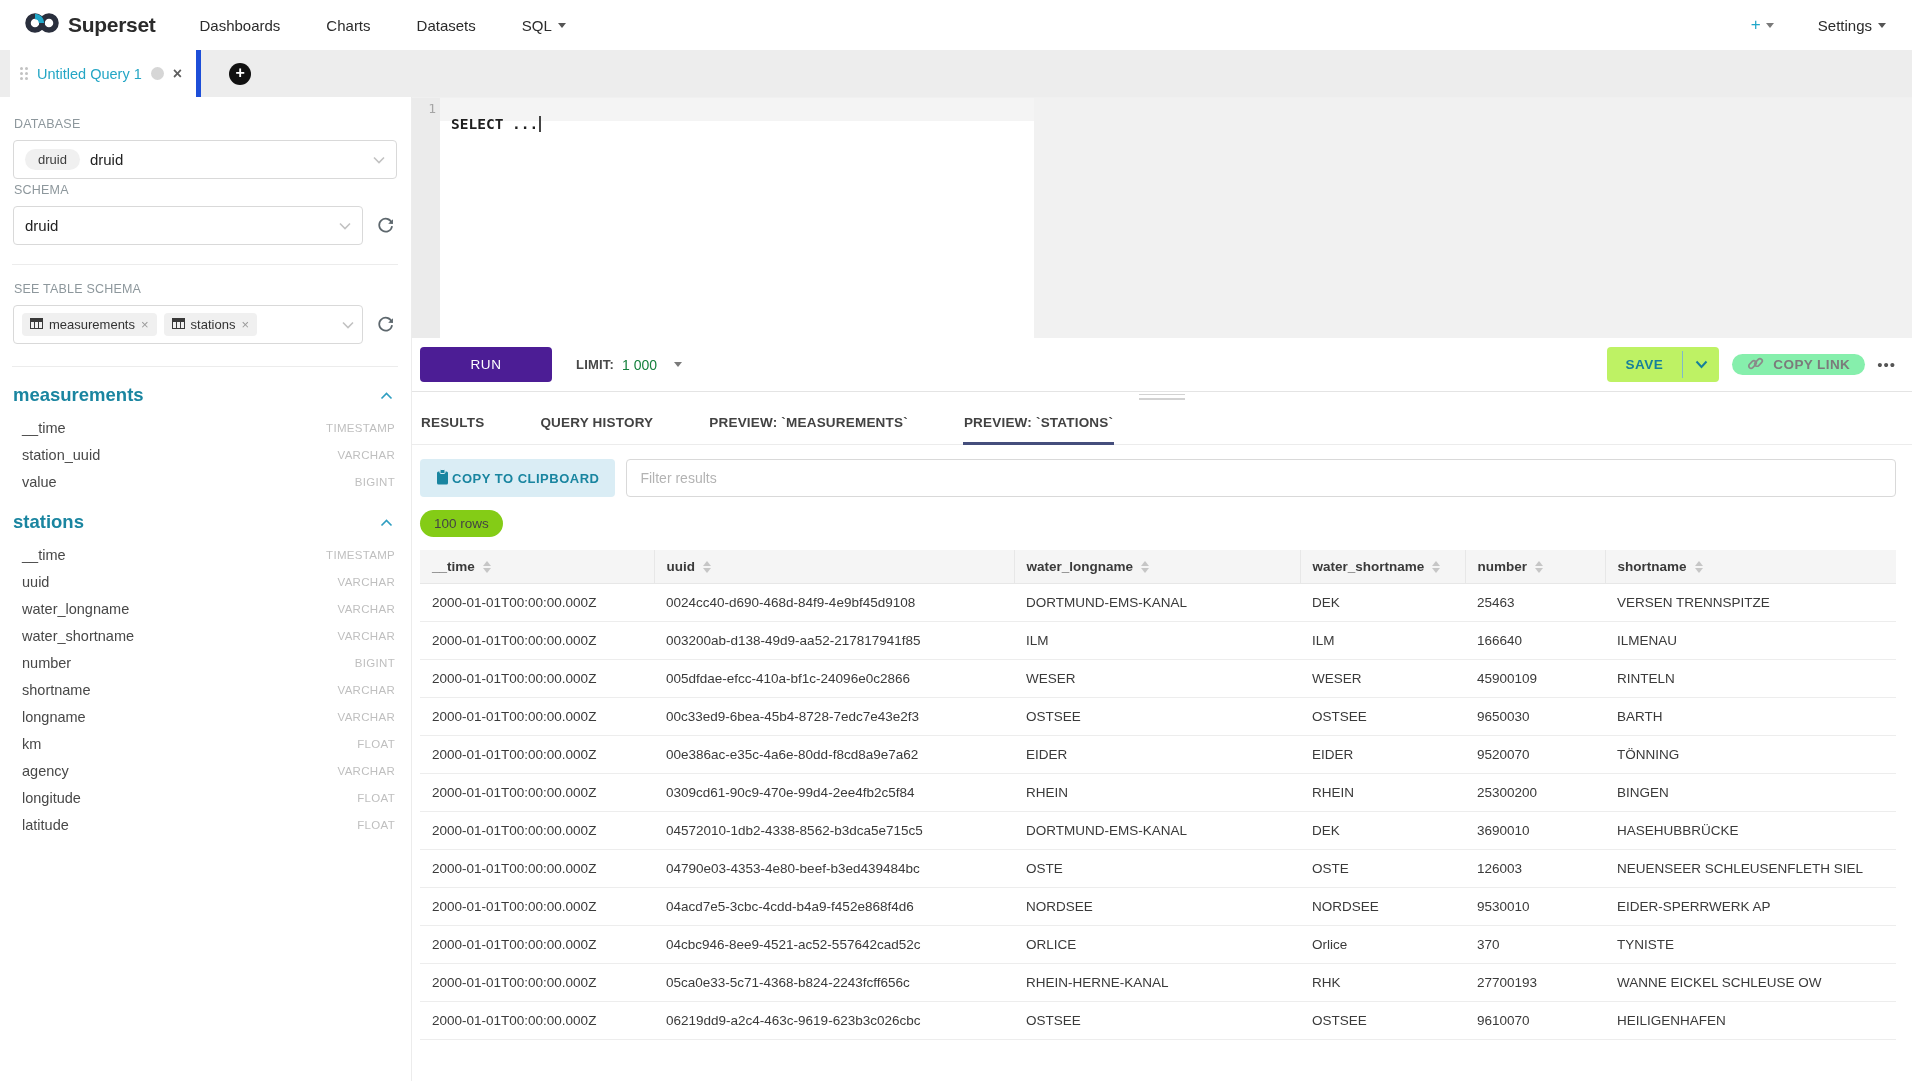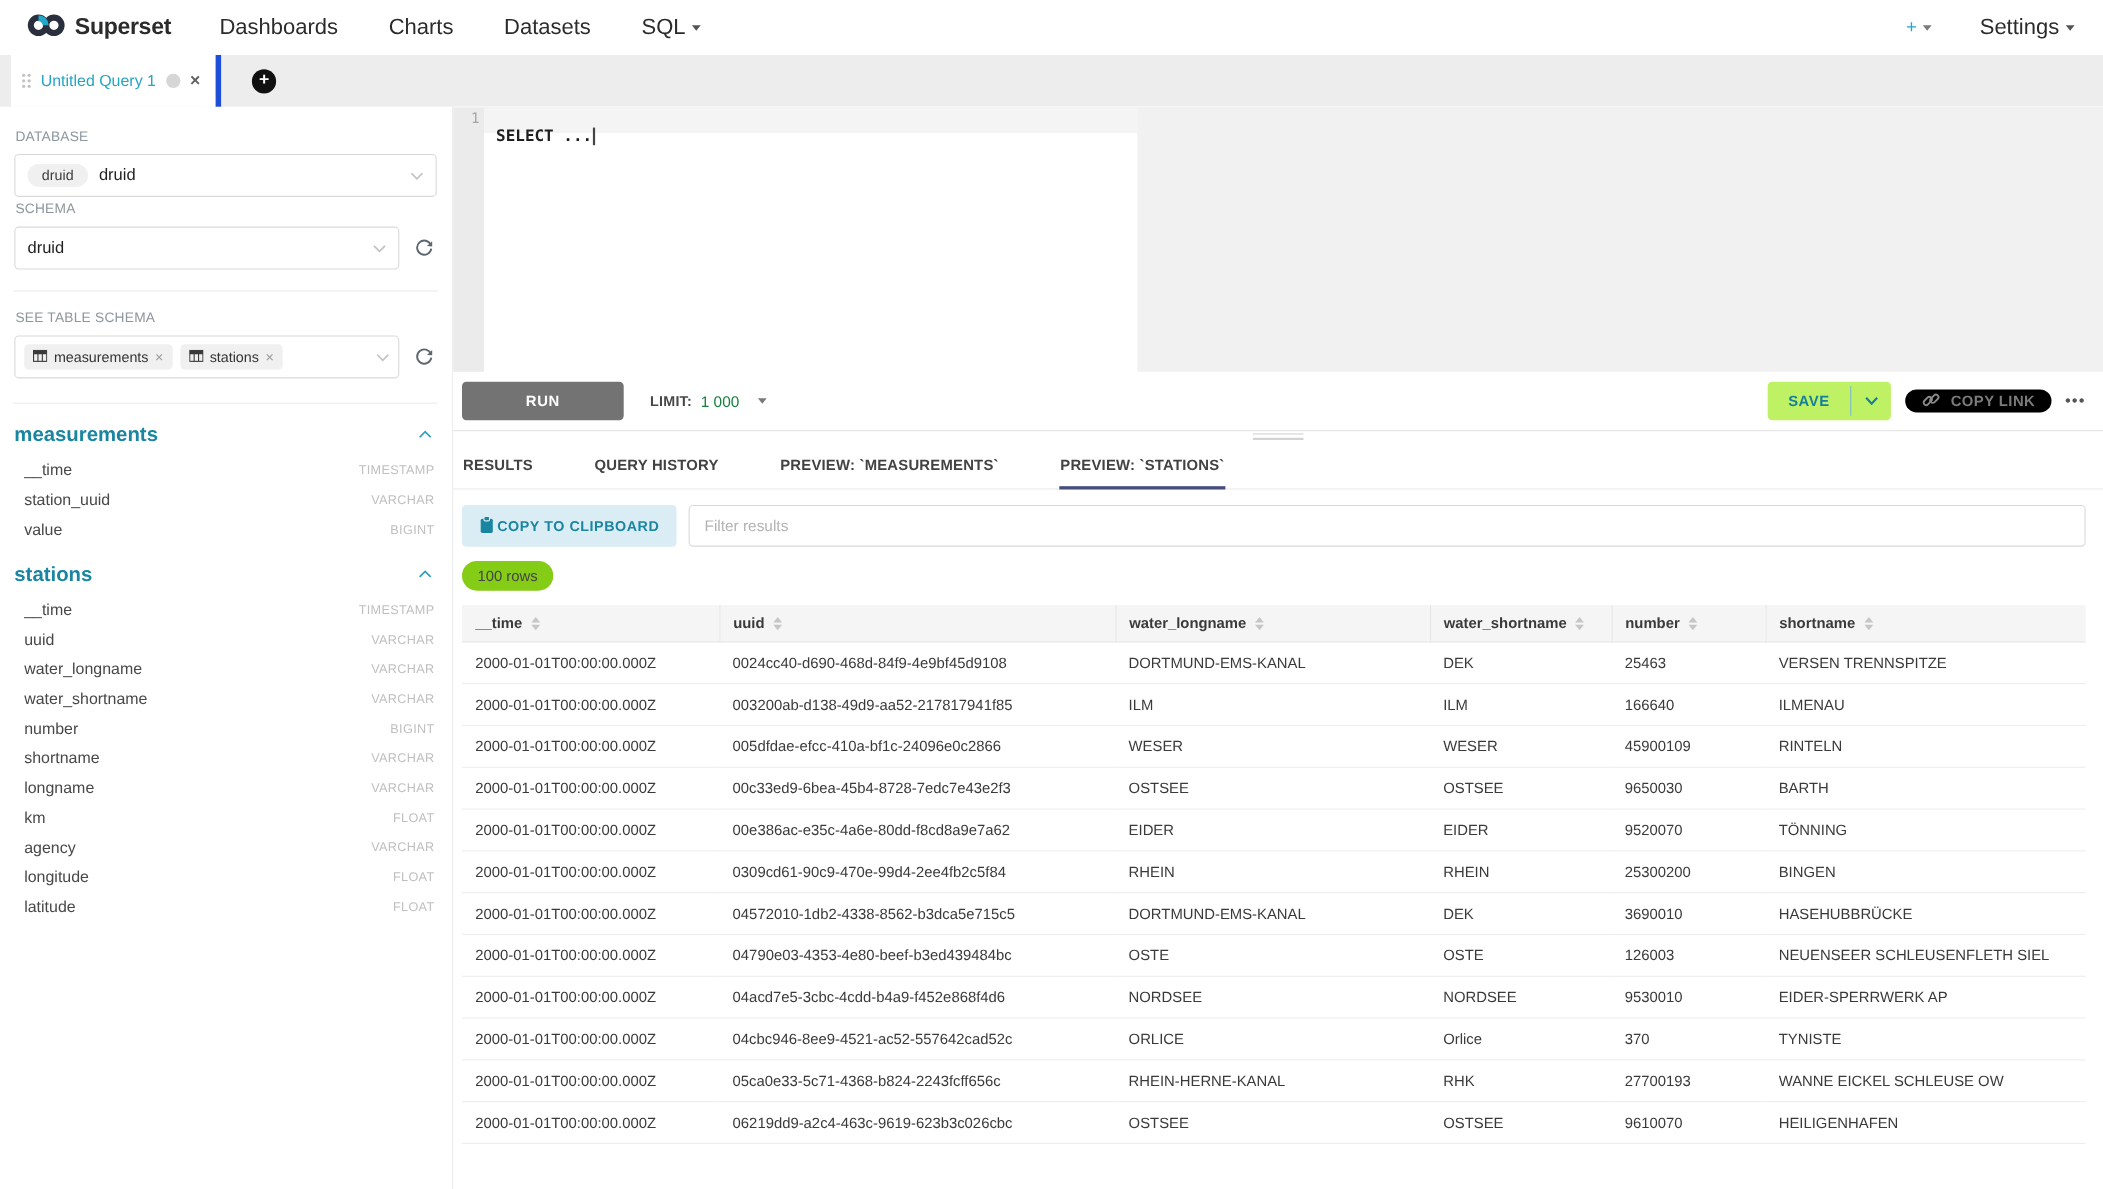--- a/index.html
+++ b/index.html
@@ -4,21 +4,21 @@
 <style>
   * { box-sizing: border-box; margin: 0; padding: 0; }
   html,body { width:1912px; height:1081px; overflow:hidden; background:#fff;
     font-family:"Liberation Sans","DejaVu Sans",sans-serif; color:#252525; }
 
   
   .topnav { height:50px; display:flex; align-items:center; padding:0 26px 0 24px; background:#fff; }
   .brand { display:flex; align-items:center; gap:8px; }
   .brand-name { font-size:21px; font-weight:bold; color:#2b2b2b; letter-spacing:-0.3px; }
   .nav-items { display:flex; align-items:center; margin-left:44px; gap:46px; }
-  .nav-item { font-size:20px; color:#2b2b2b; cursor:pointer; display:flex; align-items:center; gap:6px; }
+  .nav-item { font-size:15px; color:#2b2b2b; cursor:pointer; display:flex; align-items:center; gap:6px; }
   .nav-right { margin-left:auto; display:flex; align-items:center; gap:44px; }
   .nav-plus { color:#20a7c9; font-size:17px; display:flex; align-items:center; gap:5px; }
   .caret { width:0; height:0; border-left:4px solid transparent; border-right:4px solid transparent;
     border-top:5px solid #555; display:inline-block; }
   .caret.lite { border-top-color:#7a7a7a; }
 
   
   .tabbar { height:47px; background:#ededed; display:flex; align-items:stretch; }
   .qtab { background:#fff; display:flex; align-items:center; gap:9px; padding:0 14px 0 10px;
     margin-left:10px; border-right:5px solid #1d4ed8; }
@@ -65,33 +65,33 @@
   .gutter { position:absolute; top:0; bottom:0; left:0; width:28px; background:#ebebeb; }
   .gutter .ln { display:block; text-align:right; padding:3px 4px 0 0; font-family:"DejaVu Sans Mono",monospace;
     font-size:13px; color:#a5a5a5; }
   .active-line { position:absolute; left:28px; top:0; width:594px; height:23px; background:#f4f4f4; }
   .code-line { position:absolute; left:39px; top:18px; font-family:"DejaVu Sans Mono",monospace;
     font-size:14.5px; font-weight:bold; color:#1f1f1f; white-space:pre; }
   .cursor-bar { display:inline-block; width:2px; height:16px; background:#444; vertical-align:text-bottom; margin-left:1px; }
 
   .toolbar { height:54px; display:flex; align-items:center; padding:0 16px 0 8px; background:#fff;
     border-bottom:1px solid #e4e4e4; }
-  .run-btn { width:147px; height:35px; background:#737373; border:none; border-radius:4px; color:#fff;
-    font-weight:bold; font-size:13.5px; letter-spacing:0.6px; cursor:pointer; font-family:inherit; }
+  .run-btn { width:132px; height:35px; background:#4c1d95; border:none; border-radius:4px; color:#fff;
+    font-weight:normal; font-size:13.5px; letter-spacing:0.6px; cursor:pointer; font-family:inherit; }
   .limit-group { display:flex; align-items:center; margin-left:24px; gap:8px; cursor:pointer; }
   .limit-label { font-size:13px; font-weight:bold; color:#484848; letter-spacing:0.2px; }
   .limit-value { font-size:14px; color:#15803d; }
   .toolbar-right { margin-left:auto; display:flex; align-items:center; }
   .save-split { display:flex; height:35px; border-radius:4px; overflow:hidden; background:#bef264; }
   .save-main { border:none; background:transparent; color:#16809b; font-weight:bold; font-size:13.5px;
     letter-spacing:0.5px; padding:0 19px; cursor:pointer; font-family:inherit; }
   .save-div { width:1px; background:#7fb9ca; margin:4px 0; }
   .save-caret { width:36px; border:none; background:transparent; display:flex; align-items:center;
     justify-content:center; cursor:pointer; }
-  .copylink-btn { height:21px; display:flex; align-items:center; gap:9px; background:#000000; border:none;
+  .copylink-btn { height:21px; display:flex; align-items:center; gap:9px; background:#86efac; border:none;
     border-radius:12px; color:#7b7b7b; font-weight:bold; font-size:13.5px; letter-spacing:0.4px;
     padding:0 15px; margin-left:13px; cursor:pointer; font-family:inherit; }
   .more-btn { border:none; background:none; color:#555; font-size:15px; letter-spacing:1px;
     margin-left:12px; cursor:pointer; }
 
   .pane-handle { height:9px; display:flex; flex-direction:column; align-items:center; justify-content:center;
     gap:3px; cursor:row-resize; }
   .pane-handle i { width:46px; height:1.5px; background:#d2d2d2; }
 
   .res-tabs { display:flex; align-items:flex-end; padding:6px 16px 0 8px; border-bottom:1px solid #ececec; }

